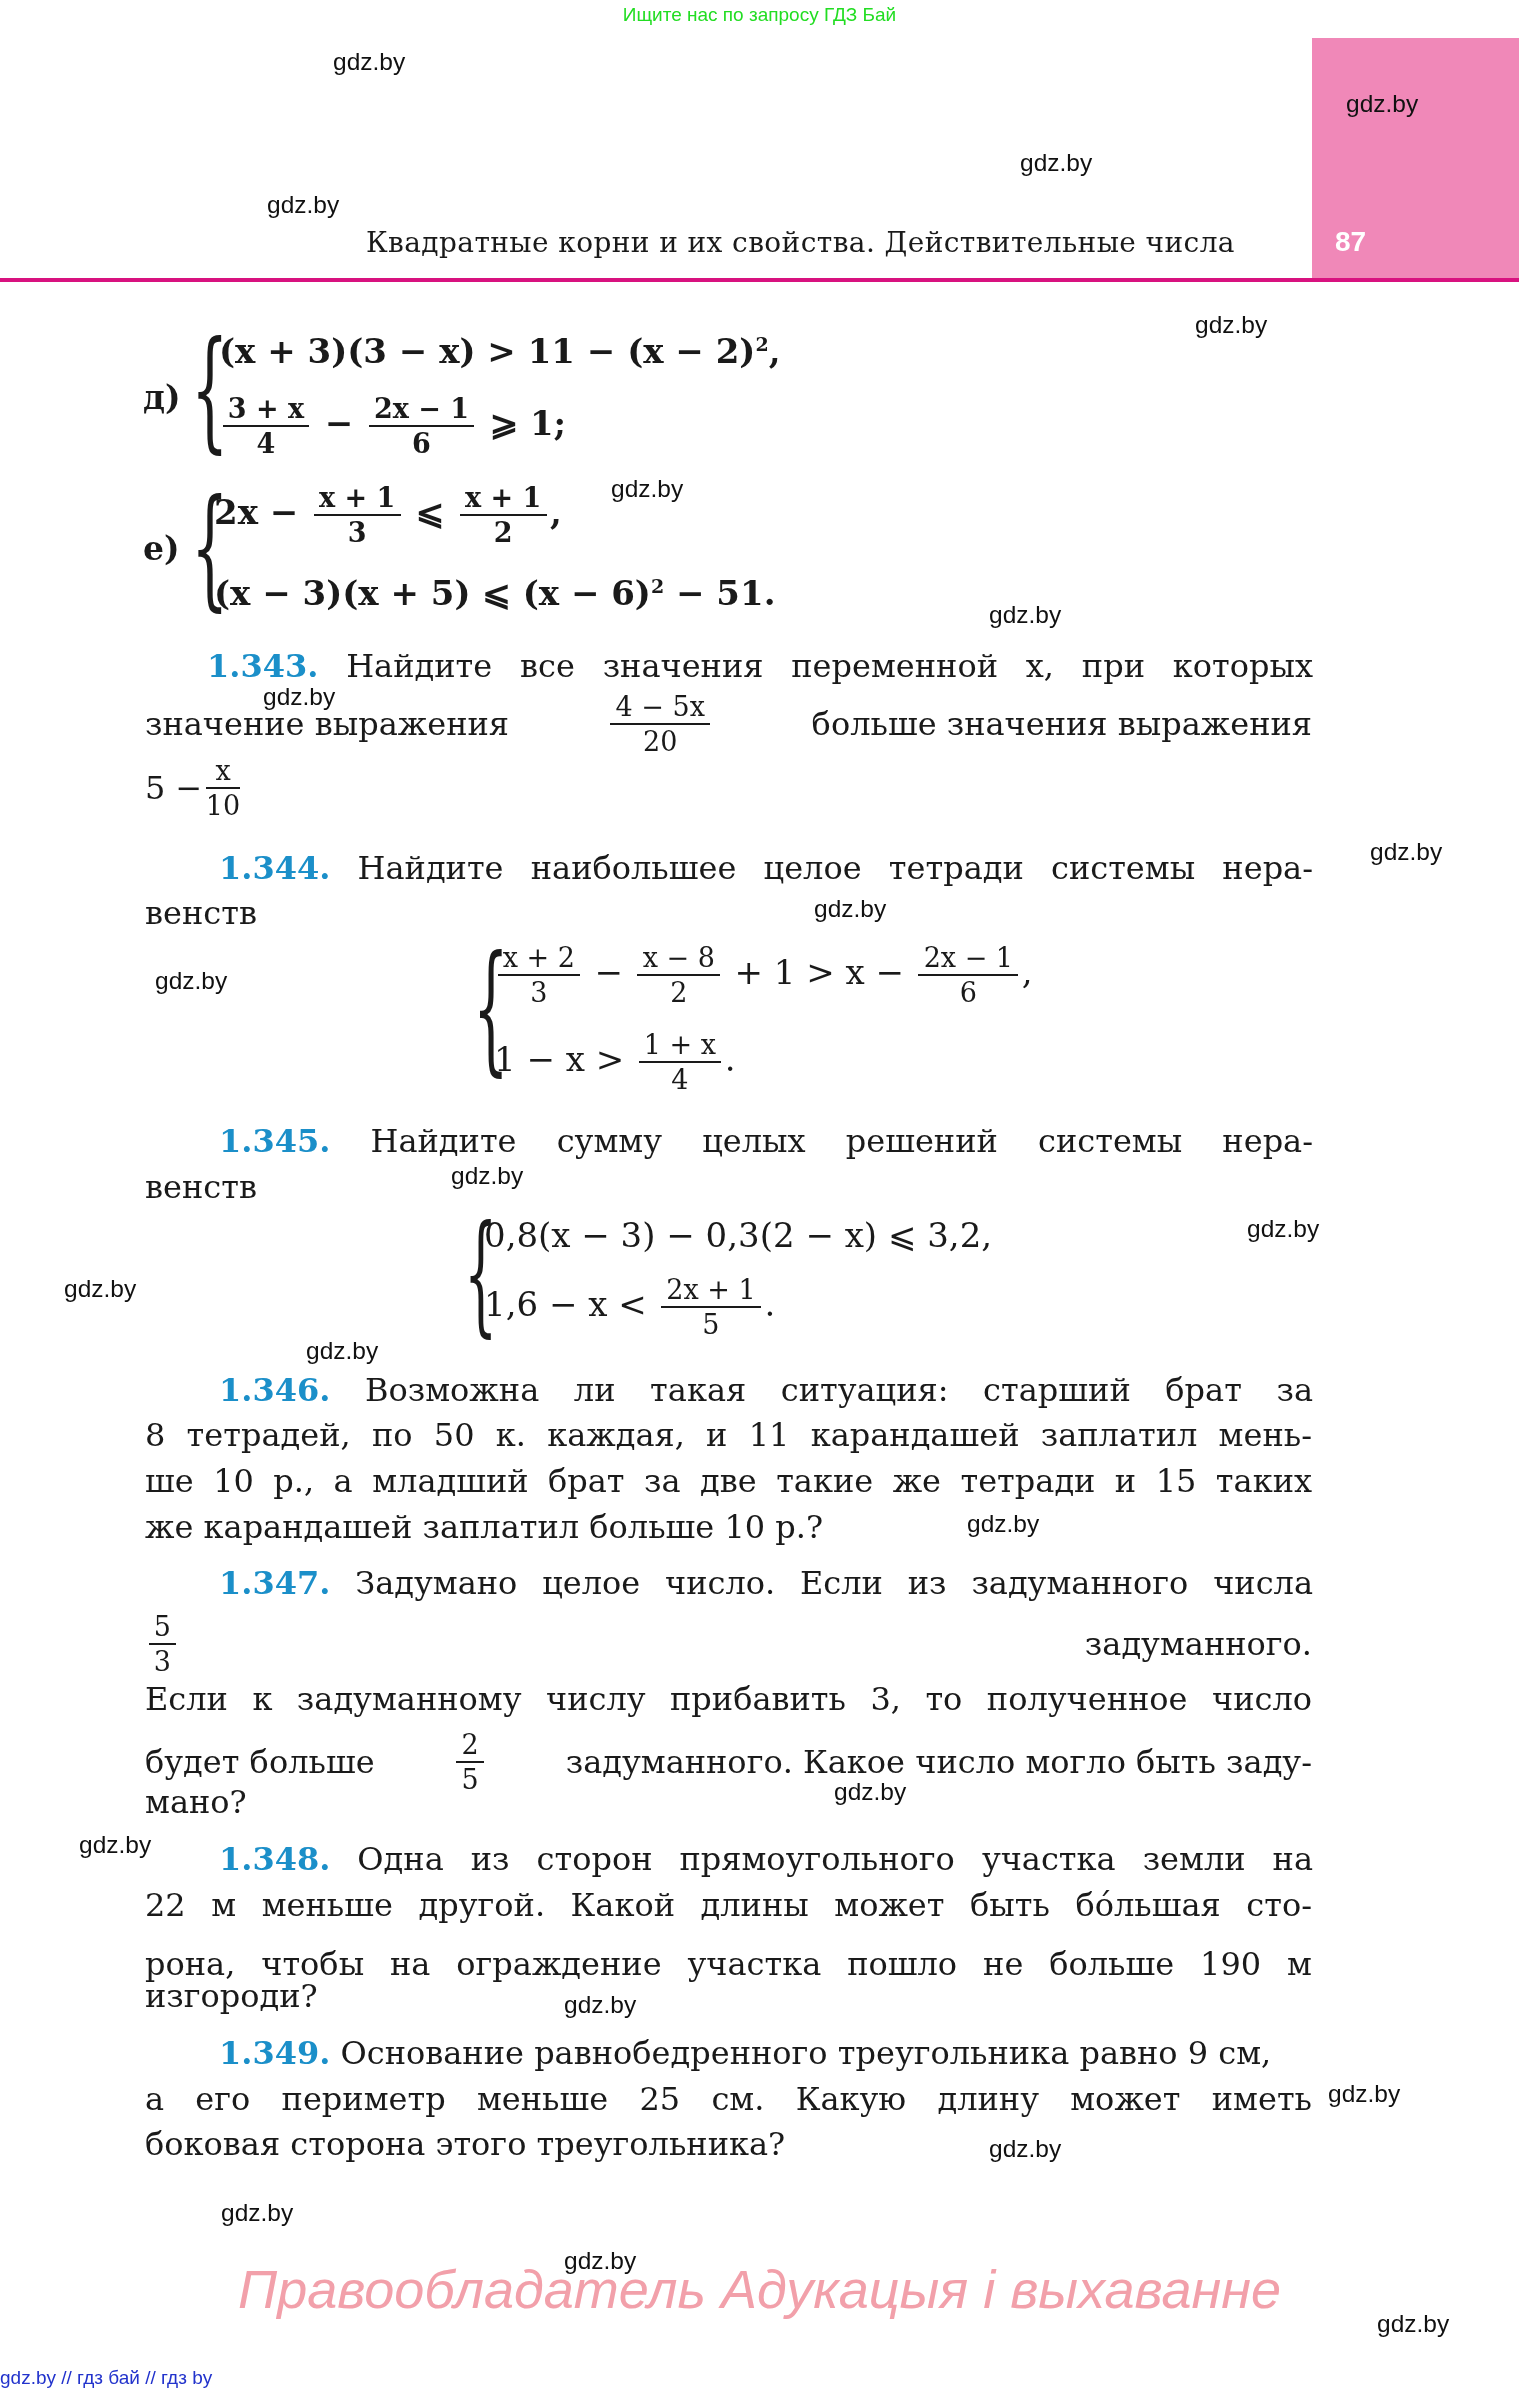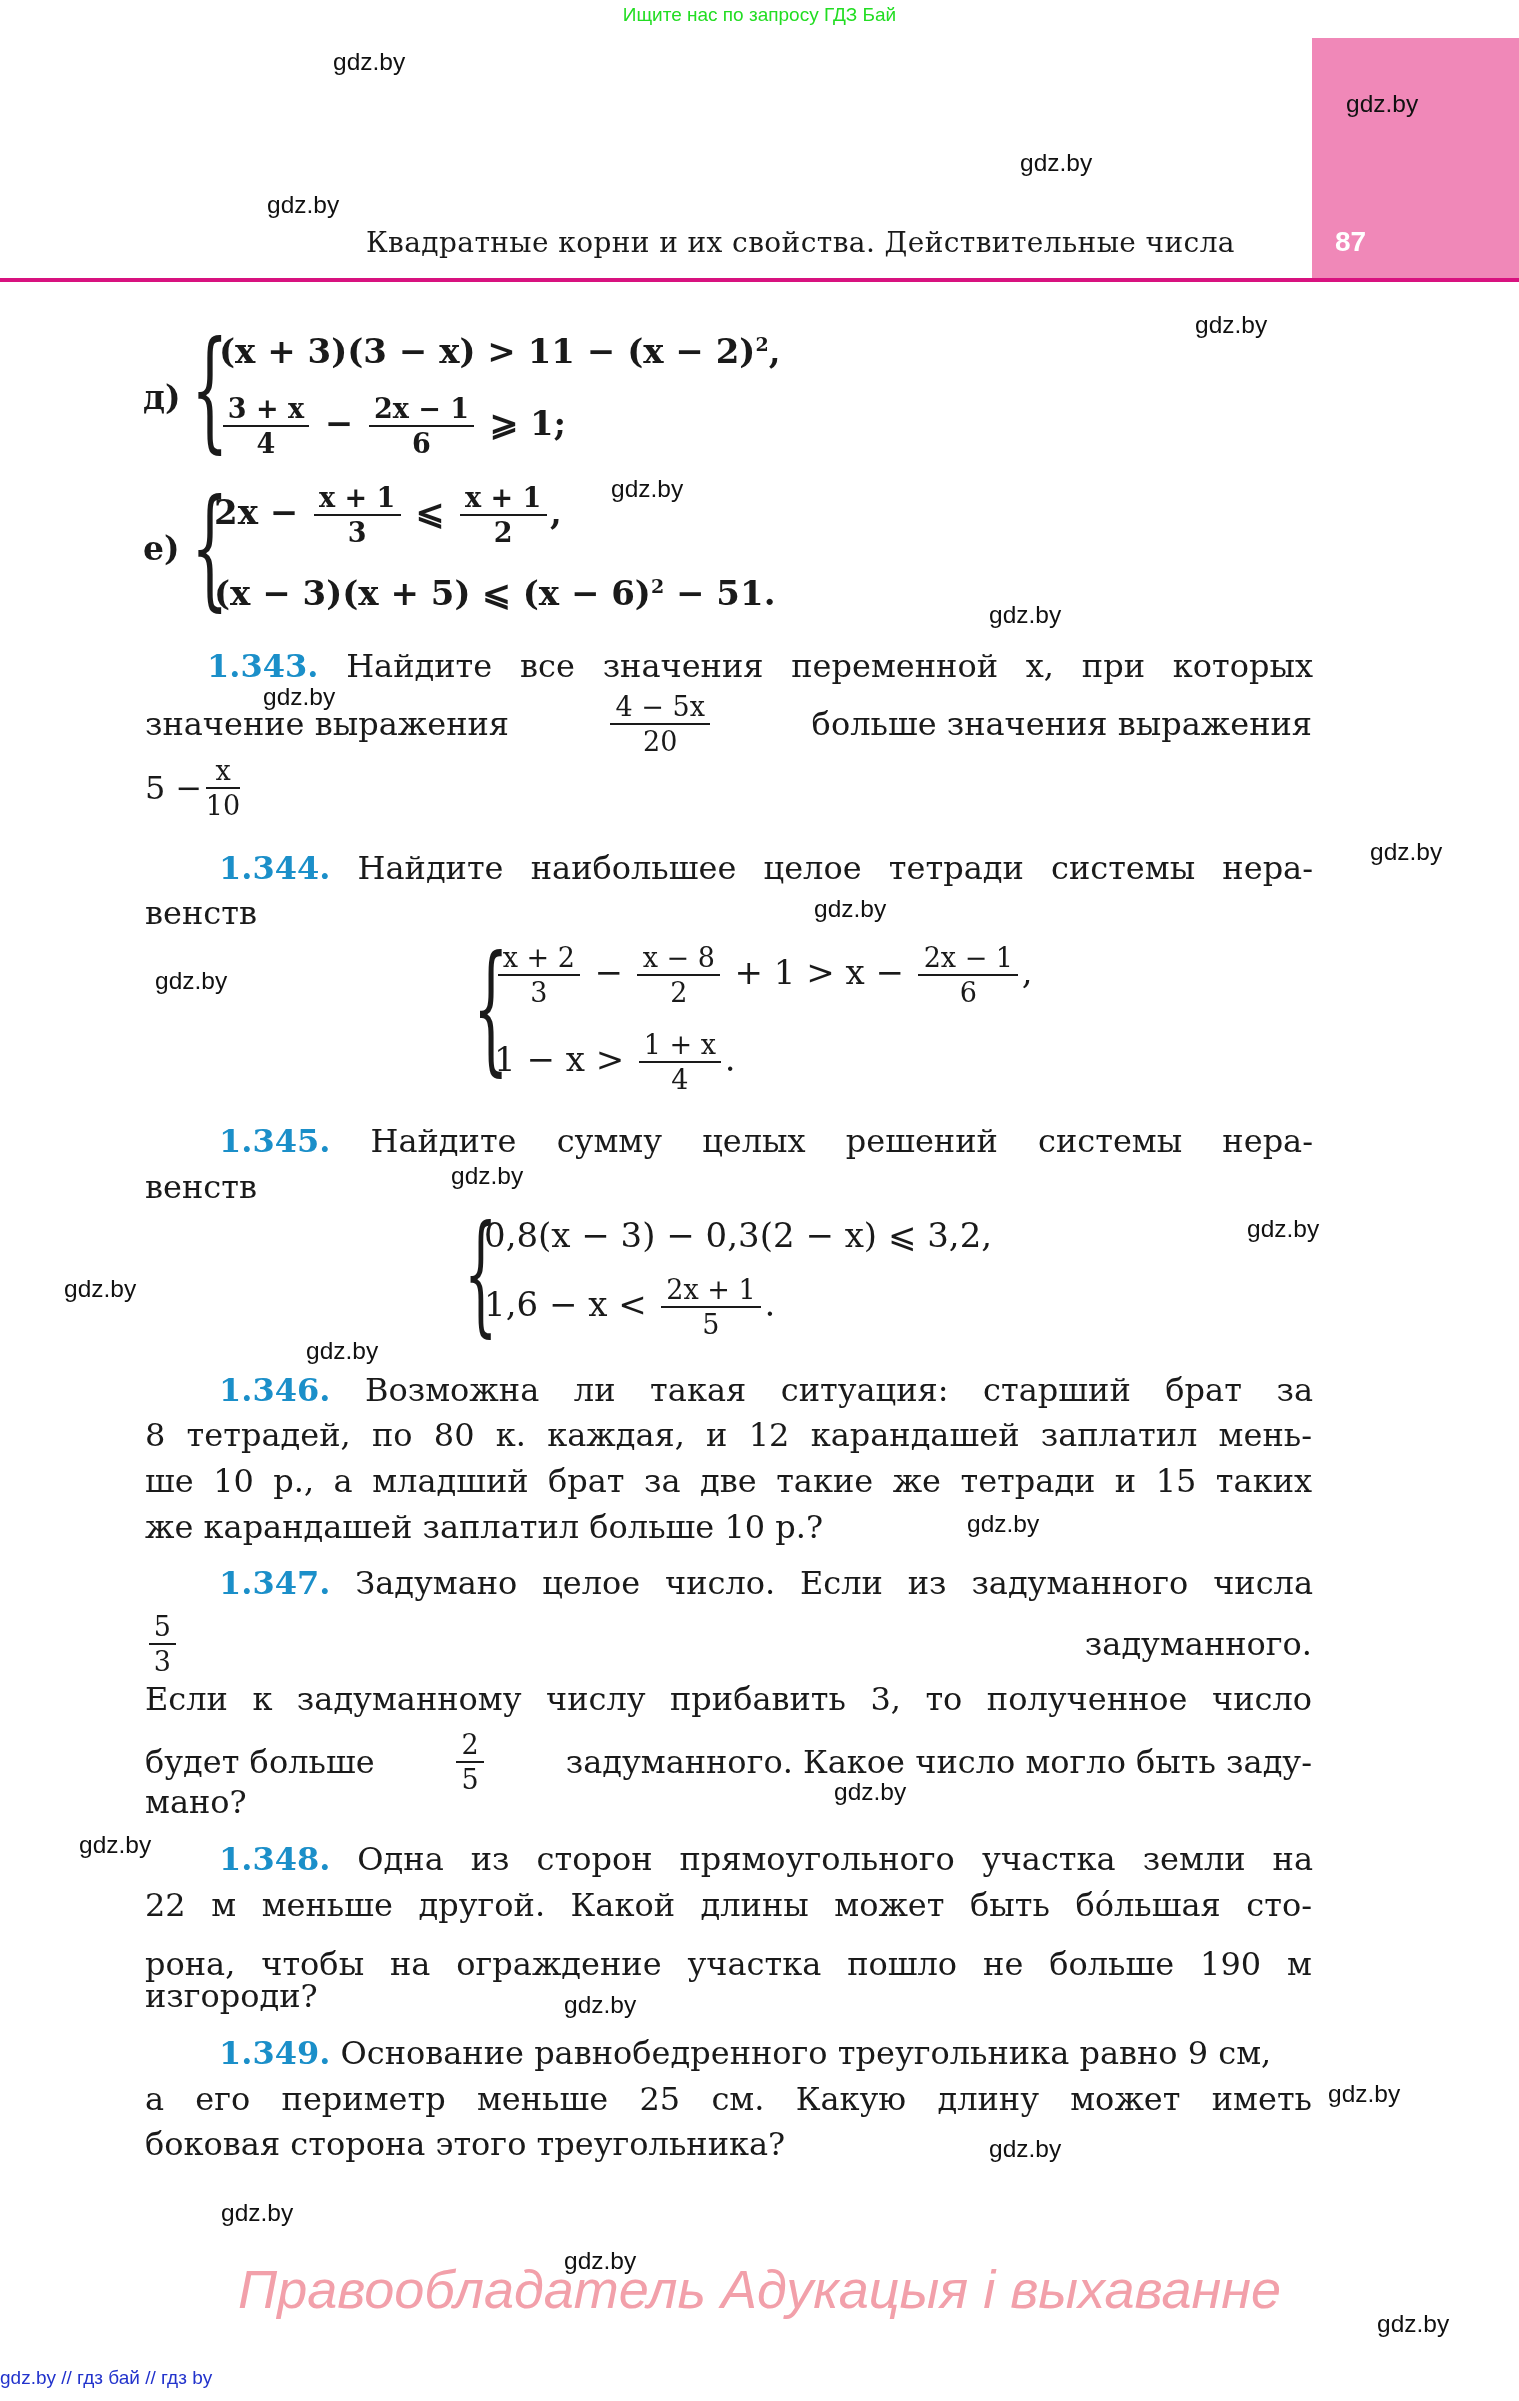--- a/index.html
+++ b/index.html
@@ -109,21 +109,21 @@
 <div class="math" style="left:484px;top:1215px;font-weight:normal;">0,8(x − 3) − 0,3(2 − x) ⩽ 3,2,</div>
 <div class="math" style="left:484px;top:1273px;font-weight:normal;">
   <span>1,6 − x &lt;</span>
   <span class="frac"><span class="n">2x + 1</span><span class="d">5</span></span><span>.</span>
 </div>
 
 <div class="txt just" style="left:219px;top:1367px;width:1094px;">
   <span class="num">1.346.</span>
   <span>Возможна ли такая ситуация: старший брат за</span>
 </div>
-<div class="txt just" style="left:145px;top:1412px;width:1167px;">8 тетрадей, по 80 к. каждая, и 12 карандашей заплатил мень-</div>
+<div class="txt just" style="left:145px;top:1412px;width:1167px;">8 тетрадей, по 50 к. каждая, и 11 карандашей заплатил мень-</div>
 <div class="txt just" style="left:145px;top:1458px;width:1167px;">ше 10 р., а младший брат за две такие же тетради и 15 таких</div>
 <div class="txt" style="left:145px;top:1504px;">же карандашей заплатил больше 10 р.?</div>
 
 <div class="txt just" style="left:219px;top:1560px;width:1094px;">
   <span class="num">1.347.</span>
   <span>Задумано целое число. Если из задуманного числа</span>
 </div>
 <div class="txt" style="left:145px;top:1610px;width:1167px;display:flex;justify-content:space-between;align-items:center;">
   <span class="frac">
       <span class="n">5</span>

